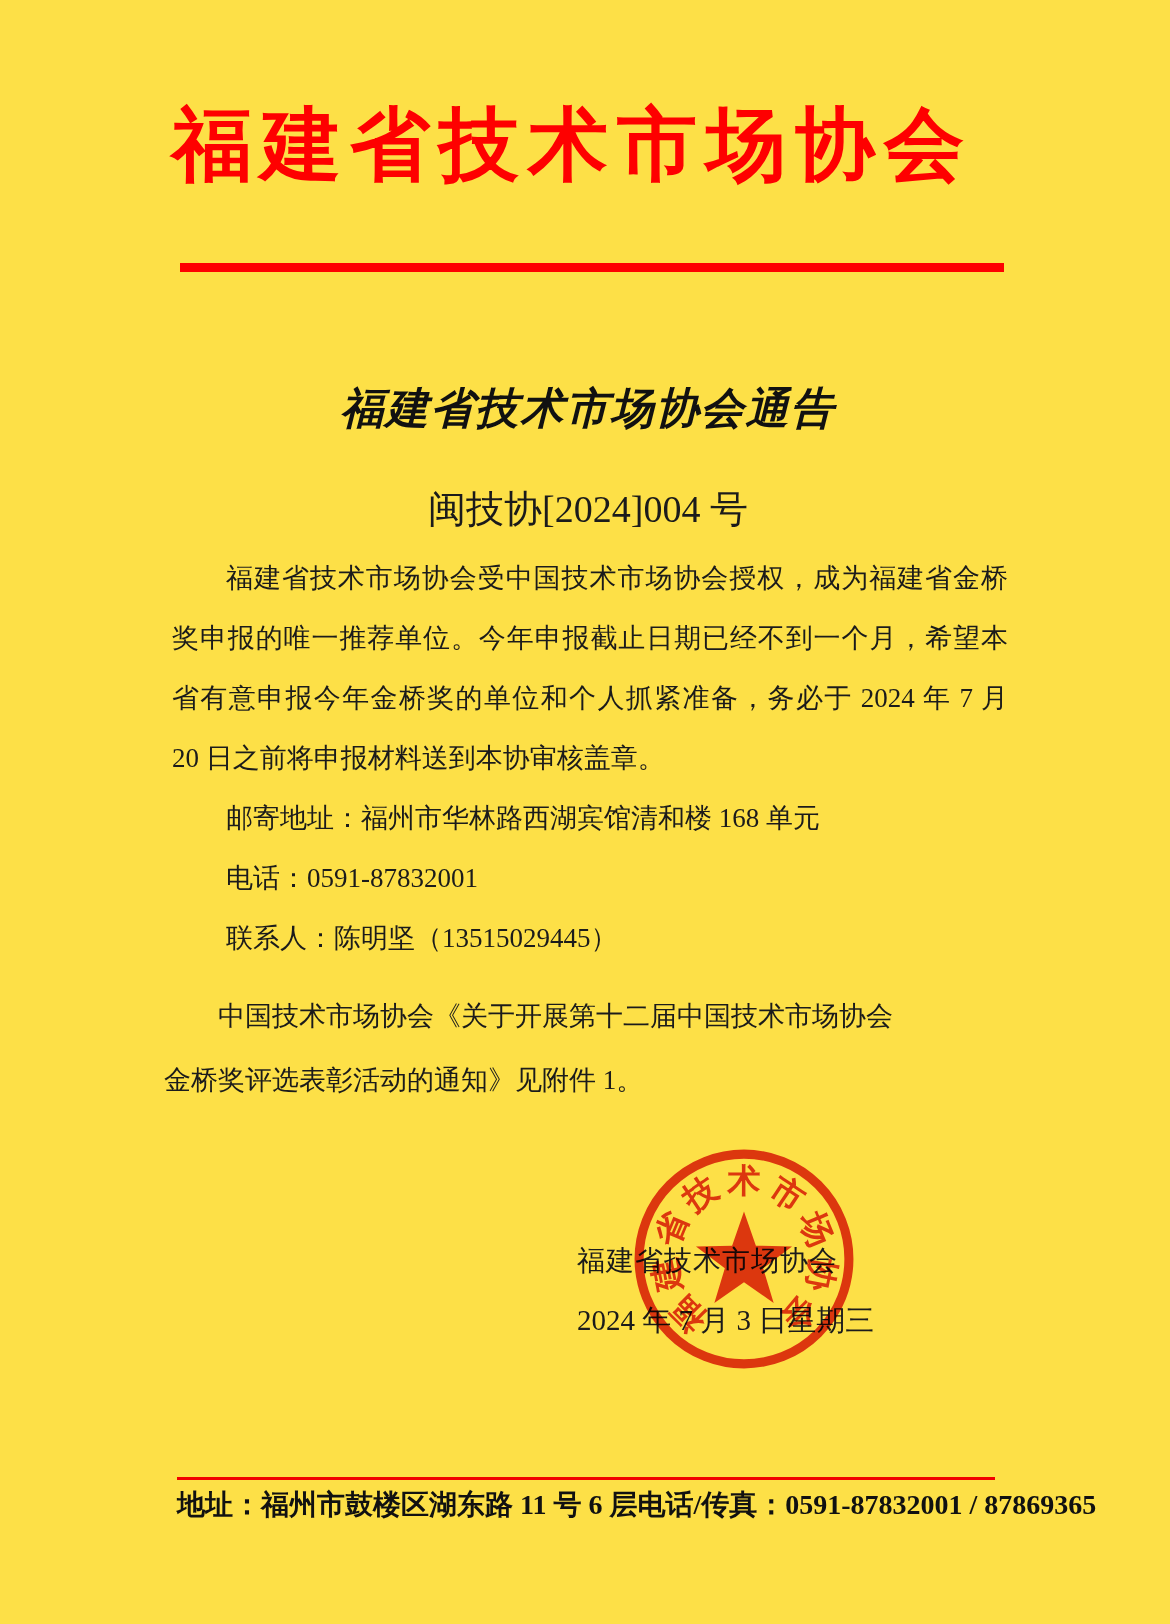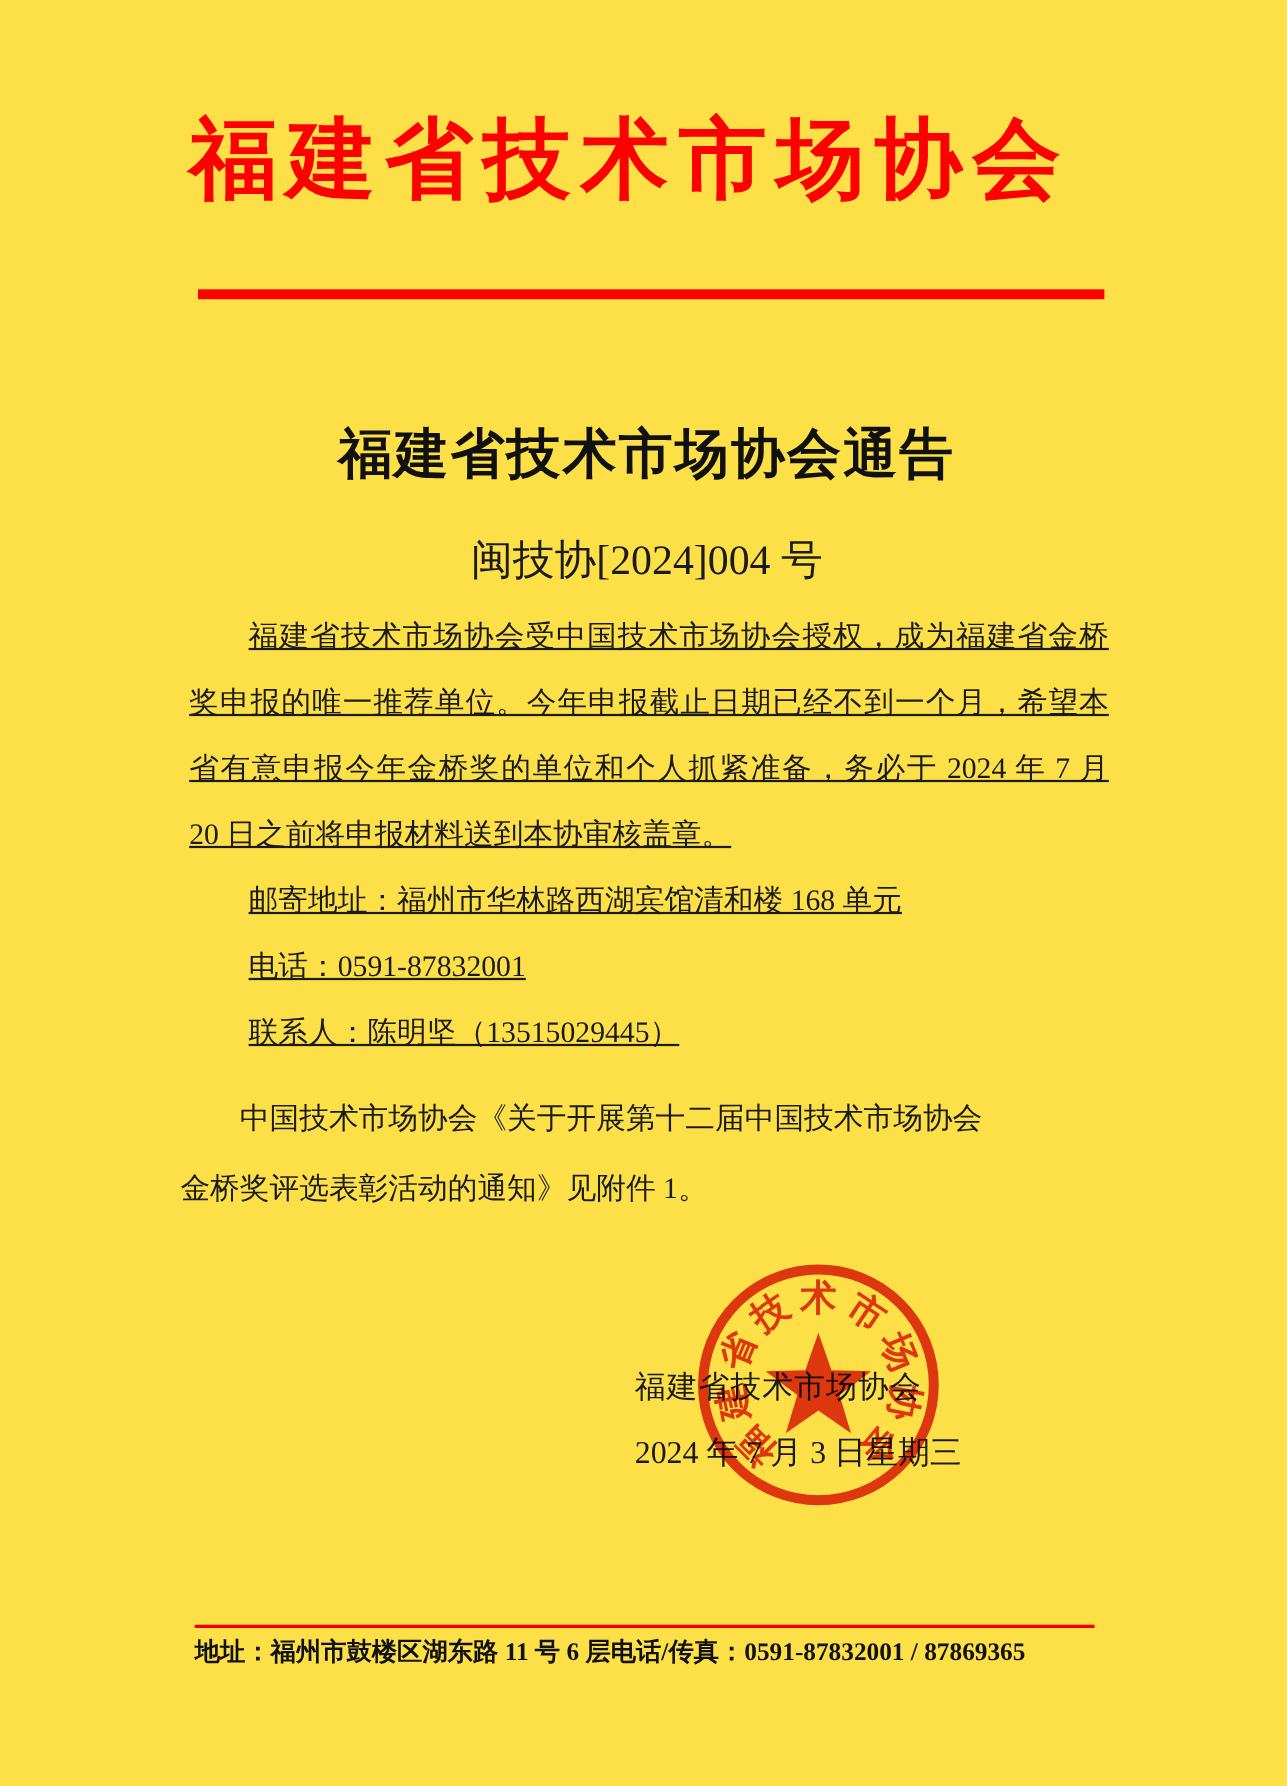--- a/index.html
+++ b/index.html
@@ -11,44 +11,44 @@
   
   .org-name {
     position:absolute; left:172px; top:92px;
     font-size:80px; font-weight:bold; color:#fe0000;
     letter-spacing:9px; white-space:nowrap;
   }
   .head-rule { position:absolute; left:180px; top:263px; width:824px; height:9px; background:#fe0000; }
   
   .title {
     position:absolute; left:172px; top:380px; width:832px;
-    text-align:center; font-size:49px; font-weight:bold; letter-spacing:2px; color:#111;
+    text-align:center; font-size:43px; font-weight:bold; letter-spacing:2px; color:#111;font-style:italic;
   }
   .doc-num { position:absolute; left:172px; top:484px; width:832px; text-align:center; font-size:38px; }
   
   .body-block { position:absolute; left:172px; top:548px; width:836px; font-size:27px; }
-  .bline { height:60px; line-height:60px;text-decoration:underline; }
+  .bline { height:60px; line-height:60px; }
   .bline.just { text-align:justify; text-align-last:justify; }
   .bline.ind { text-indent:54px; }
   .para2 { position:absolute; left:164px; top:984px; width:836px; font-size:27px; }
   .p2line { height:64px; line-height:64px; }
   .p2line.ind { text-indent:54px; }
   
   .signature { position:absolute; left:577px; top:1242px; font-size:28px; letter-spacing:1px; white-space:nowrap; }
   .sig-date  { position:absolute; left:577px; top:1301px; font-size:29px; white-space:nowrap; }
   
   .seal { position:absolute; left:628px; top:1143px; width:232px; height:232px; mix-blend-mode:multiply; opacity:0.92; }
   .seal svg { display:block; width:100%; height:100%; }
   .seal text { font-family:"Liberation Serif","DejaVu Serif",serif; font-weight:bold; }
   
   .footer-rule { position:absolute; left:177px; top:1477px; width:818px; height:3px; background:#f20000; }
   .footer-row {
     position:absolute; left:177px; top:1486px; width:821px;
     display:flex; 
-    font-size:23px; font-weight:bold; color:#111; white-space:nowrap;
+    font-size:28px; font-weight:bold; color:#111; white-space:nowrap;
   }
 </style>
 </head>
 <body>
 
 <div class="page">
 
   <div class="org-name">福建省技术市场协会</div>
   <div class="head-rule"></div>
 

